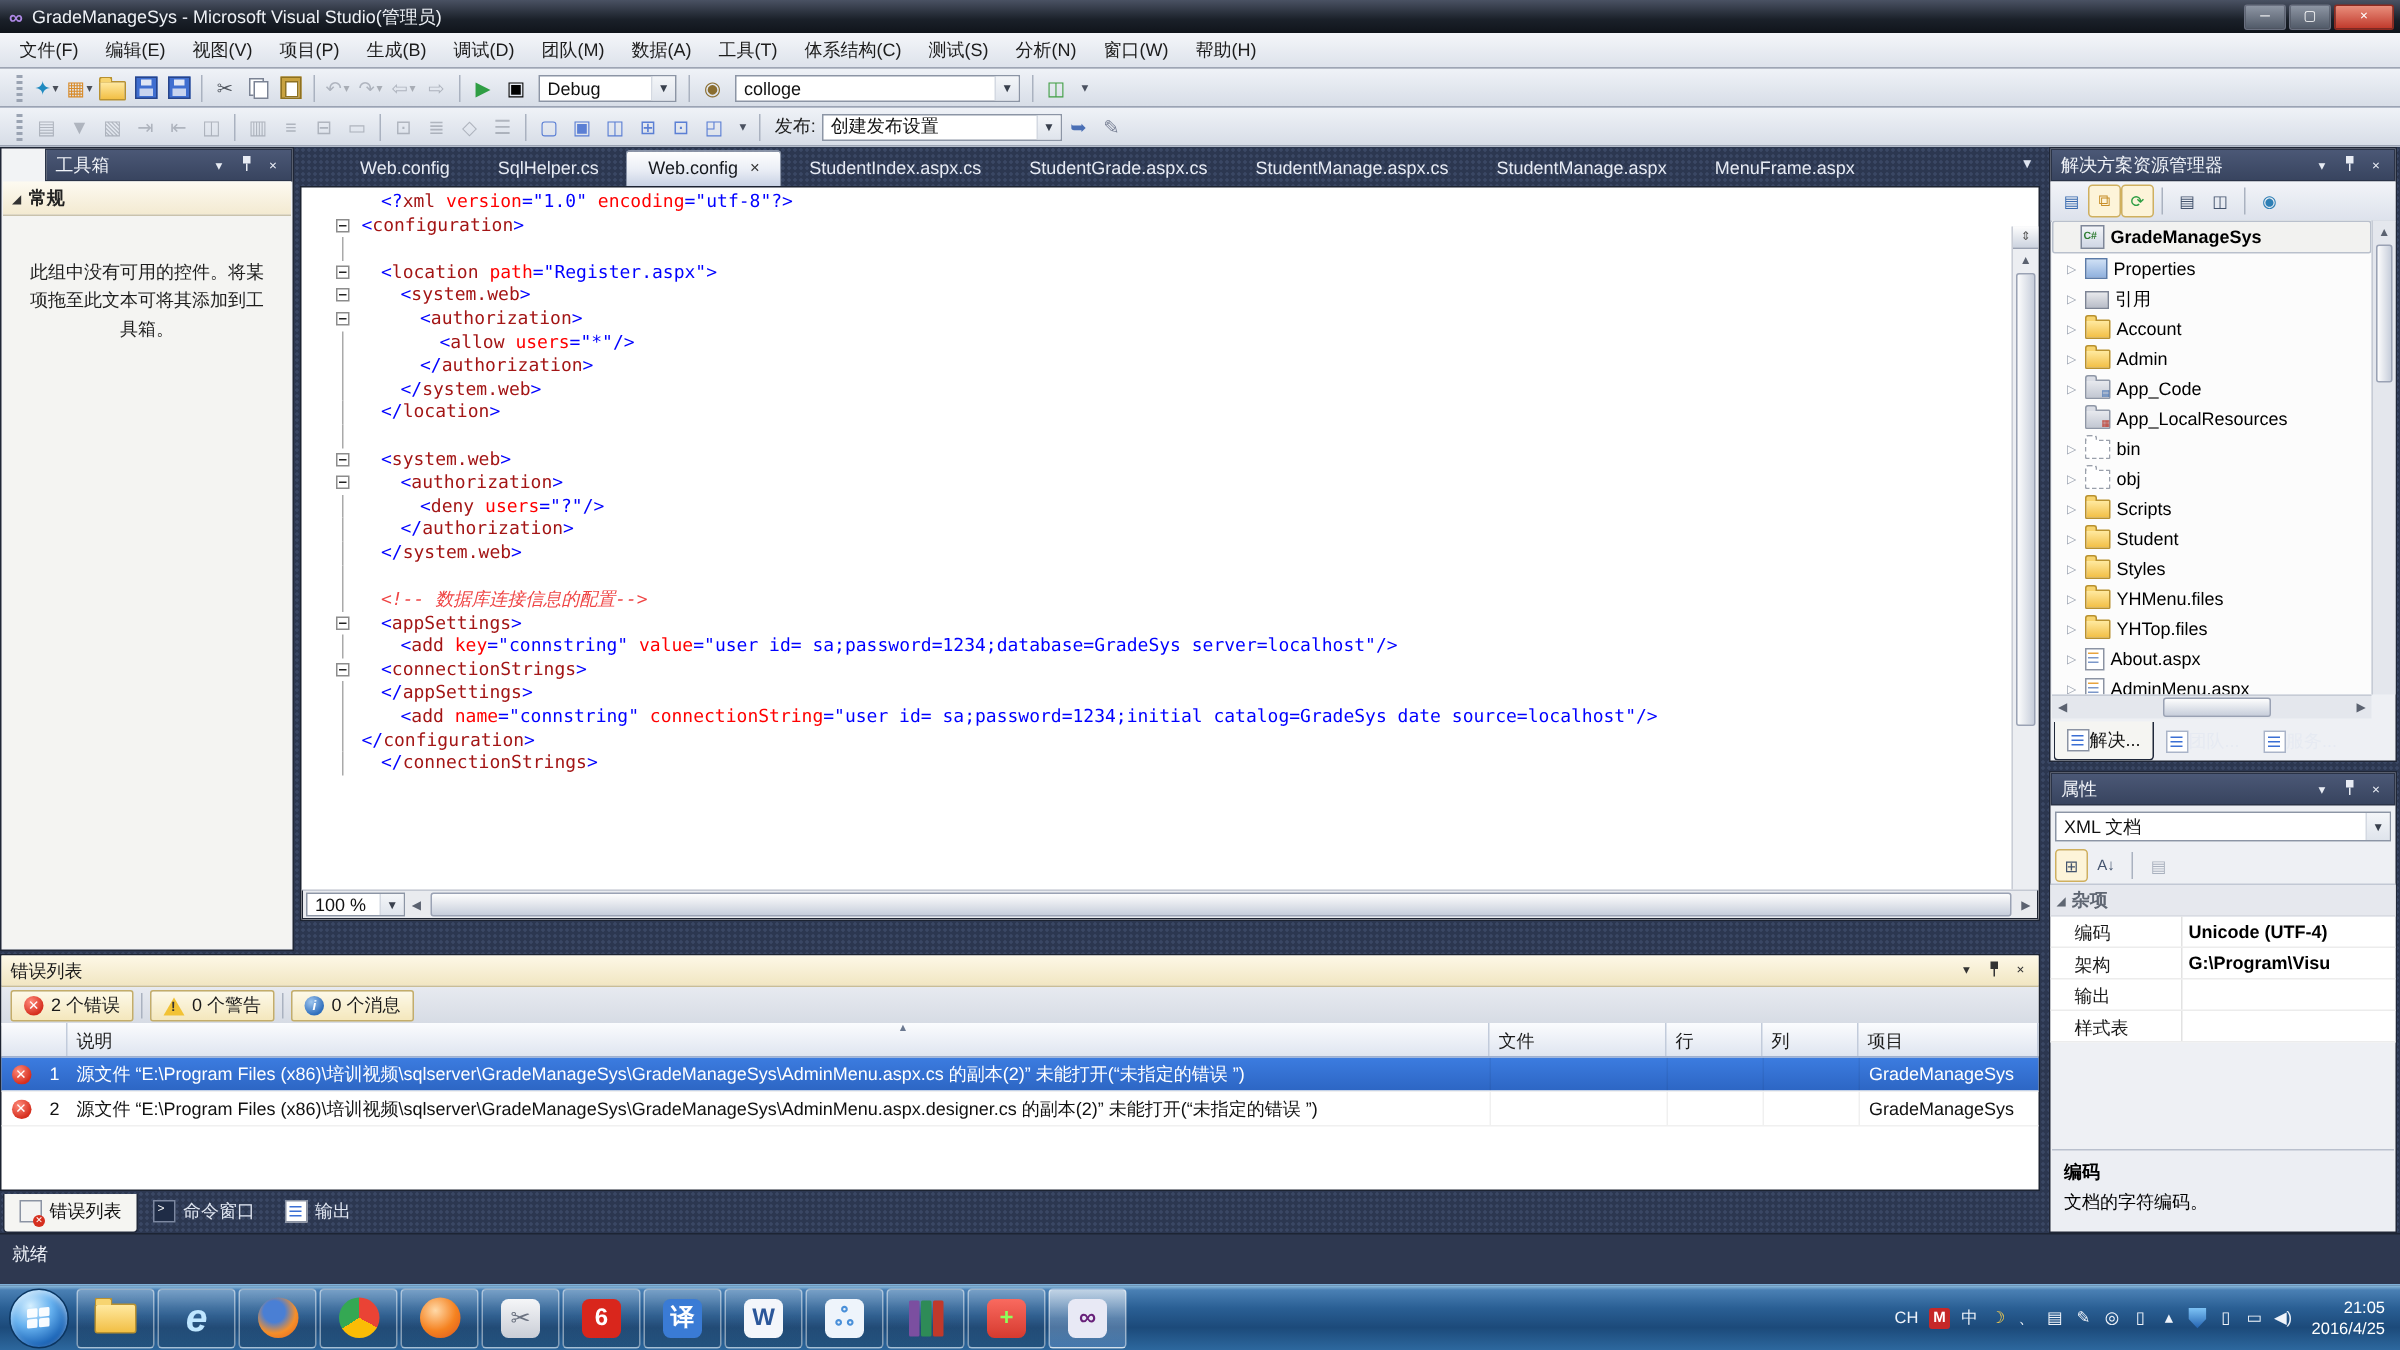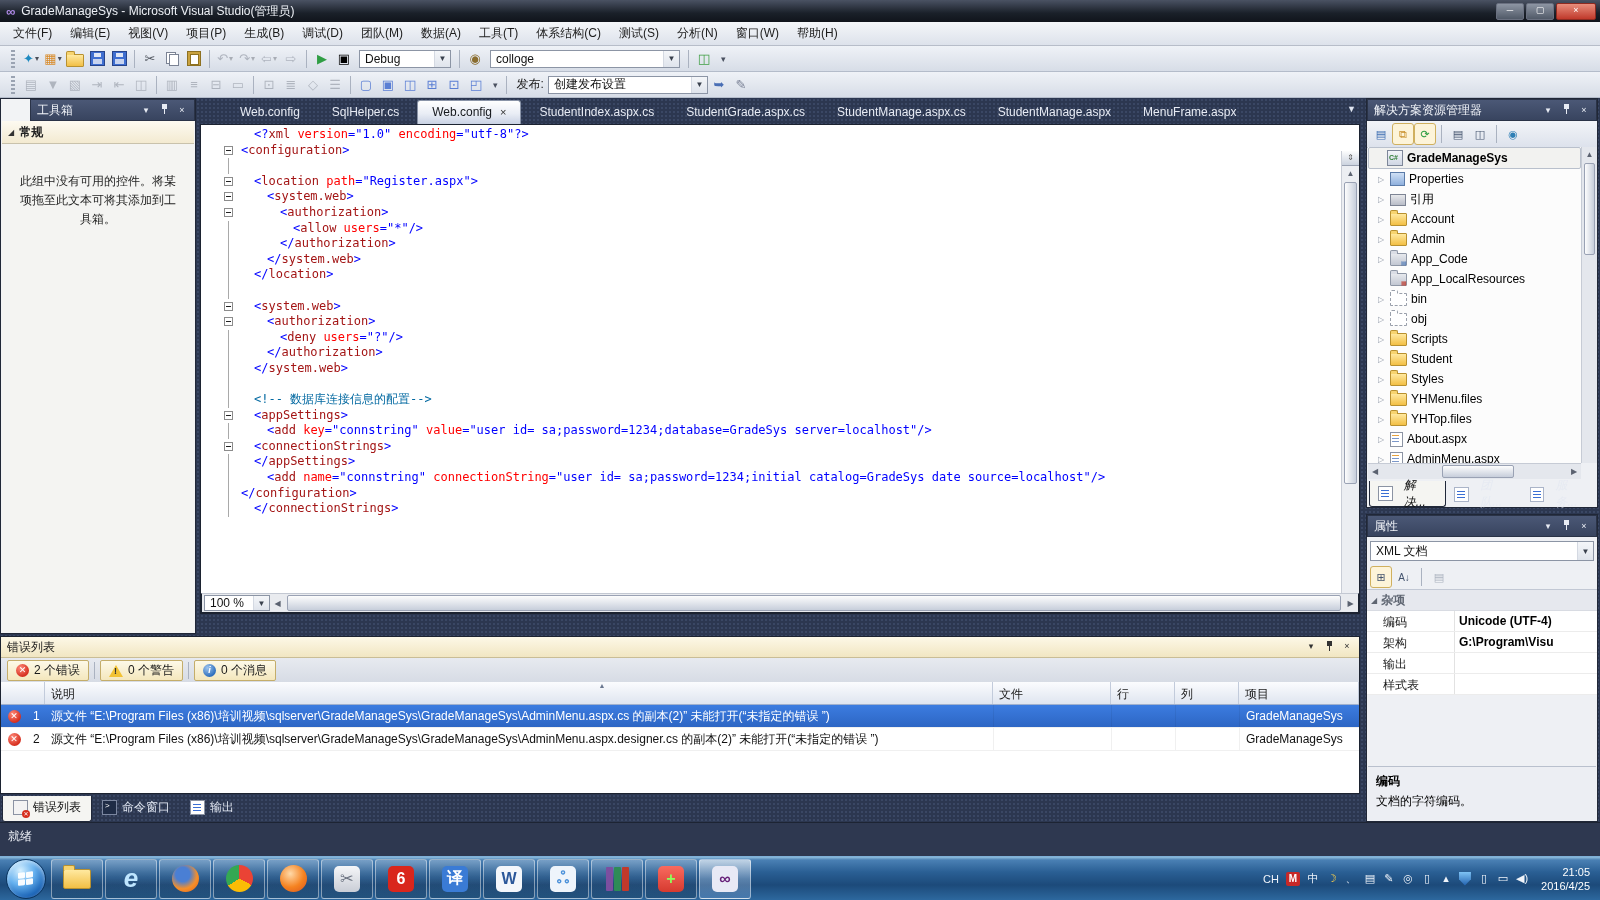--- a/index.html
+++ b/index.html
@@ -83,21 +83,21 @@
   #tab-overflow{position:absolute;right:4px;top:6px;color:#dfe5f0;font-size:9px;}
   #editor{position:absolute;left:0;top:26px;right:0;bottom:20px;background:#fff;border:1px solid #1c2331;overflow:hidden;}
   #code{position:absolute;left:0;top:2px;right:17px;bottom:0;font-family:"DejaVu Sans Mono","Liberation Mono",monospace;
     font-size:12px;line-height:15.6px;color:#000;}
   .codeline{position:relative;height:15.6px;white-space:pre;}
   .gut{position:absolute;left:22px;top:0;width:12px;height:100%;}
   .fbox{position:absolute;left:1px;top:3px;width:9px;height:9px;background:#fff;border:1px solid #8c8c8c;box-sizing:border-box;}
   .fbox::after{content:"";position:absolute;left:1px;top:3px;width:5px;height:1px;background:#222;}
   .fline{position:absolute;left:5px;top:0;width:1px;height:100%;background:#a9a9a9;}
   .ct{margin-left:40px;display:inline-block;}
-  .tk-d{color:#0000ff;} .tk-n{color:#a31515;} .tk-a{color:#ff0000;} .tk-v{color:#0000ff;} .tk-g{color:#0369a1;} .tk-p{color:#000;}
+  .tk-d{color:#0000ff;} .tk-n{color:#a31515;} .tk-a{color:#ff0000;} .tk-v{color:#0000ff;} .tk-g{color:#ef4444;font-style:italic;} .tk-p{color:#000;}
 
   
   #vsb{position:absolute;right:0;top:26px;bottom:20px;width:17px;background:#eceef2;border-left:1px solid #c9cdd6;}
   #vsb .split{height:14px;background:linear-gradient(#fdfdfd,#ccd3df);border-bottom:1px solid #9aa2b2;text-align:center;font-size:8px;color:#555;line-height:14px;}
   .sbtn{height:15px;text-align:center;font-size:8px;color:#5b6270;line-height:15px;}
   #vsb .thumb{margin:1px 2px;height:300px;background:linear-gradient(90deg,#fdfdfd,#c7cedb);border:1px solid #9aa2b4;border-radius:2px;}
   #zoombar{position:absolute;left:0;bottom:0;right:0;height:20px;background:#e9ebef;border:1px solid #1c2331;border-top:1px solid #c3c8d2;display:flex;align-items:center;box-sizing:border-box;}
   #zoom-combo{width:66px;height:16px;margin-left:2px;}
   #hsb{flex:1;height:100%;position:relative;display:flex;align-items:center;}
   #hsb .thumb{flex:1;height:14px;margin:0 2px;background:linear-gradient(#fdfdfd,#c7cedb);border:1px solid #9aa2b4;border-radius:2px;}
@@ -149,21 +149,21 @@
   .se-ic.pressed{background:#fdf4d9;outline:1px solid #d0b05e;}
   #tree{position:absolute;left:1px;top:48px;right:16px;bottom:44px;background:#fcfcfc;overflow:hidden;font-size:12px;}
   .titem{height:20px;display:flex;align-items:center;gap:4px;white-space:nowrap;}
   .titem .tw{width:10px;text-align:center;color:#98a0ae;font-size:8px;flex:none;}
   .titem.selproj{background:#f2f2f0;border:1px solid #b9c0cc;border-radius:2px;font-weight:bold;}
   .tree-vsb{position:absolute;right:0;top:48px;bottom:44px;width:15px;background:#e4e7ed;border-left:1px solid #c6cbd5;}
   .tree-vsb .thumb{margin:1px 2px;height:90px;background:linear-gradient(90deg,#fdfdfd,#c7cedb);border:1px solid #9aa2b4;border-radius:2px;}
   .tree-hsb{position:absolute;left:1px;right:16px;bottom:28px;height:15px;background:#e4e7ed;border-top:1px solid #c6cbd5;display:flex;align-items:center;}
   .tree-hsb .thumb{width:70px;height:11px;margin-left:60px;background:linear-gradient(#fdfdfd,#c7cedb);border:1px solid #9aa2b4;border-radius:2px;}
   #se-tabs{position:absolute;left:0;bottom:0;height:26px;display:flex;padding-left:2px;}
-  .setab{display:flex;align-items:center;gap:11px;font-size:12px;color:#e6eaf2;padding:4px 8px;font-style:italic;}
+  .setab{display:flex;align-items:center;gap:0;font-size:12px;color:#e6eaf2;padding:4px 8px;}
   .setab.active{background:#f5f5f2;color:#111;border:1px solid #20283a;border-top:none;border-radius:0 0 3px 3px;}
 
   
   .tfolder{width:15px;height:11px;background:linear-gradient(#ffe9a0,#f2bf45);border:1px solid #b89130;border-radius:1px;position:relative;flex:none;}
   .tfolder::before{content:"";position:absolute;top:-4px;left:-1px;width:6px;height:3px;background:#f7d470;border:1px solid #b89130;border-bottom:none;border-radius:2px 2px 0 0;}
   .tfolder.dashed{background:#fff;border:1px dashed #9aa0ab;} .tfolder.dashed::before{background:#fff;border:1px dashed #9aa0ab;border-bottom:none;}
   .tfolder.gray{background:linear-gradient(#e7e9ee,#c2c7d2);border-color:#8f97a6;} .tfolder.gray::before{background:#dadde5;border-color:#8f97a6;}
   .tfolder .ov{position:absolute;right:-2px;bottom:-2px;width:7px;height:7px;font-size:6px;line-height:7px;}
   .tdoc{width:11px;height:13px;background:#fff;border:1px solid #8b93a3;position:relative;flex:none;}
   .tdoc::after{content:"";position:absolute;left:1px;top:2px;width:7px;height:1px;background:#e8a33d;box-shadow:0 3px 0 #7b97c9,0 6px 0 #7b97c9;}

